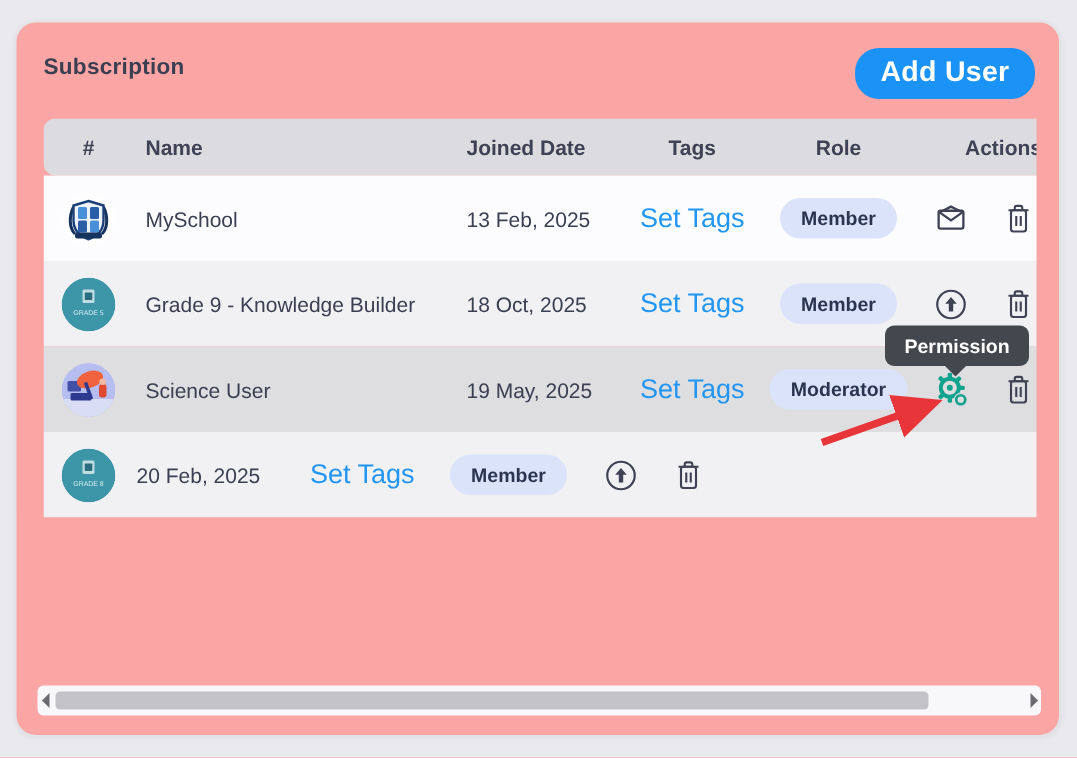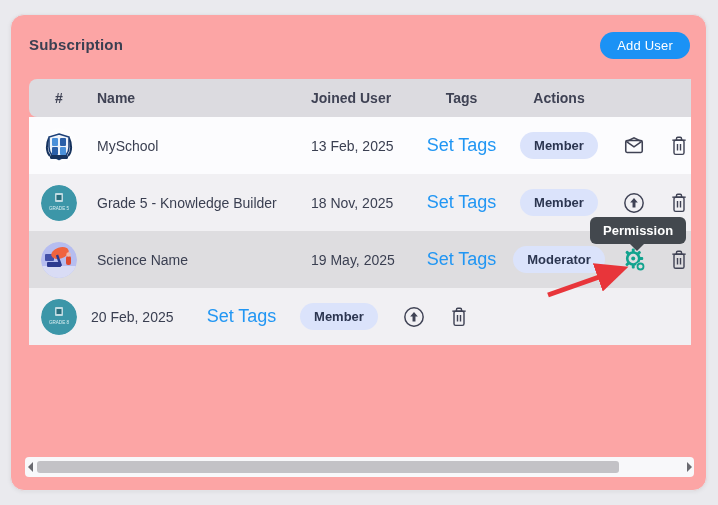--- a/index.html
+++ b/index.html
@@ -17,21 +17,21 @@
     box-shadow:0 1px 4px rgba(0,0,0,0.06);
   }
   .panel-title {
     position:absolute; left:18px; top:21px;
     font-size:15px; font-weight:700; color:#3a3f51; letter-spacing:0.2px;
   }
   .add-user-btn {
     position:absolute; right:16px; top:17px;
     background:#1b92f5; color:#ffffff; border:none; cursor:pointer;
     font-family:"Liberation Sans", sans-serif;
-    font-size:13px; font-weight:400; letter-spacing:0.2px;
+    font-size:19px; font-weight:700; letter-spacing:0.2px;
     padding:6px 17px; border-radius:16px;
   }
   .table-clip {
     position:absolute; left:18px; top:64px; width:662px; overflow:hidden;
   }
   .tbl { width:695px; }
   .thead {
     display:flex; align-items:center; height:38px;
     background:#dcdbe0; border-radius:8px 0 0 8px;
     font-size:14px; font-weight:700; color:#3f4254;
@@ -87,22 +87,23 @@
   <div class="panel-title">Subscription</div>
 
   <button class="add-user-btn">Add User</button>
 
   <div class="table-clip">
     <div class="tbl">
 
       <div class="thead">
         <div class="c1">#</div>
         <div class="c2">Name</div>
-        <div class="c3">Joined User</div>
+        <div class="c3">Joined Date</div>
         <div class="c4">Tags</div>
+        <div class="c5">Role</div>
         <div class="c6" style="display:block;text-align:center;padding-left:0;">Actions</div>
       </div>
 
       <div class="trow r0">
         <div class="c1">
           <span class="avatar">
             <svg width="36" height="36" viewBox="0 0 36 36">
               <circle cx="18" cy="18" r="18" fill="#fdfdfe"></circle>
               <path d="M8 10 C5 16 5 24 9 28" fill="none" stroke="#16335e" stroke-width="2"></path>
               <path d="M28 10 C31 16 31 24 27 28" fill="none" stroke="#16335e" stroke-width="2"></path>
@@ -144,22 +145,22 @@
         <div class="c1">
           <span class="avatar">
             <svg width="36" height="36" viewBox="0 0 36 36">
               <circle cx="18" cy="18" r="18" fill="#3c96a8"></circle>
               <rect x="14" y="8" width="8" height="9" rx="1" fill="#d7e8ec" opacity="0.85"></rect>
               <rect x="15.5" y="10" width="5" height="5" rx="0.5" fill="#2a6e7d"></rect>
               <text x="18" y="25" text-anchor="middle" font-size="4.6" font-family="Liberation Sans, sans-serif" fill="#d9edf1">GRADE 5</text>
             </svg>
           </span>
         </div>
-        <div class="c2 name-cell">Grade 5 - Knowledge Builder</div>
-        <div class="c3 date-cell">18 Nov, 2025</div>
+        <div class="c2 name-cell">Grade 9 - Knowledge Builder</div>
+        <div class="c3 date-cell">18 Oct, 2025</div>
         <div class="c4"><span class="set-tags">Set Tags</span></div>
         <div class="c5">
             <span class="badge">Member</span>
           </div>
         <div class="c6">
           <button class="icon-btn">
             <svg width="22" height="22" viewBox="0 0 24 24">
               <circle cx="12" cy="12" r="10" fill="none" stroke="#3f4254" stroke-width="1.6"></circle>
               <path d="M12 6.5 L16.2 11.5 H13.6 V17 H10.4 V11.5 H7.8 Z" fill="#3f4254"></path>
             </svg>
@@ -190,21 +191,21 @@
                 <rect x="4" y="12" width="9" height="7" rx="1" fill="#4350a8"></rect>
                 <rect x="6" y="20" width="14" height="5" rx="1" fill="#2c3a90"></rect>
                 <ellipse cx="19" cy="11" rx="9" ry="5.5" transform="rotate(-18 19 11)" fill="#f0633e"></ellipse>
                 <path d="M16 13 L20 24" stroke="#2c3a90" stroke-width="2.4"></path>
                 <rect x="25" y="14" width="5" height="9" rx="2" fill="#e0492f"></rect>
                 <circle cx="27.5" cy="12.5" r="2.2" fill="#f3b8a6"></circle>
               </g>
             </svg>
           </span>
         </div>
-        <div class="c2 name-cell">Science Name</div>
+        <div class="c2 name-cell">Science User</div>
         <div class="c3 date-cell">19 May, 2025</div>
         <div class="c4"><span class="set-tags">Set Tags</span></div>
         <div class="c5">
             <span class="badge">Moderator</span>
           </div>
         <div class="c6">
           <button class="icon-btn">
             <svg width="24" height="24" viewBox="0 0 24 24">
               <g fill="#12a38e">
                 <rect x="9.8" y="0.5" width="2.9" height="4.5" rx="1"></rect>

